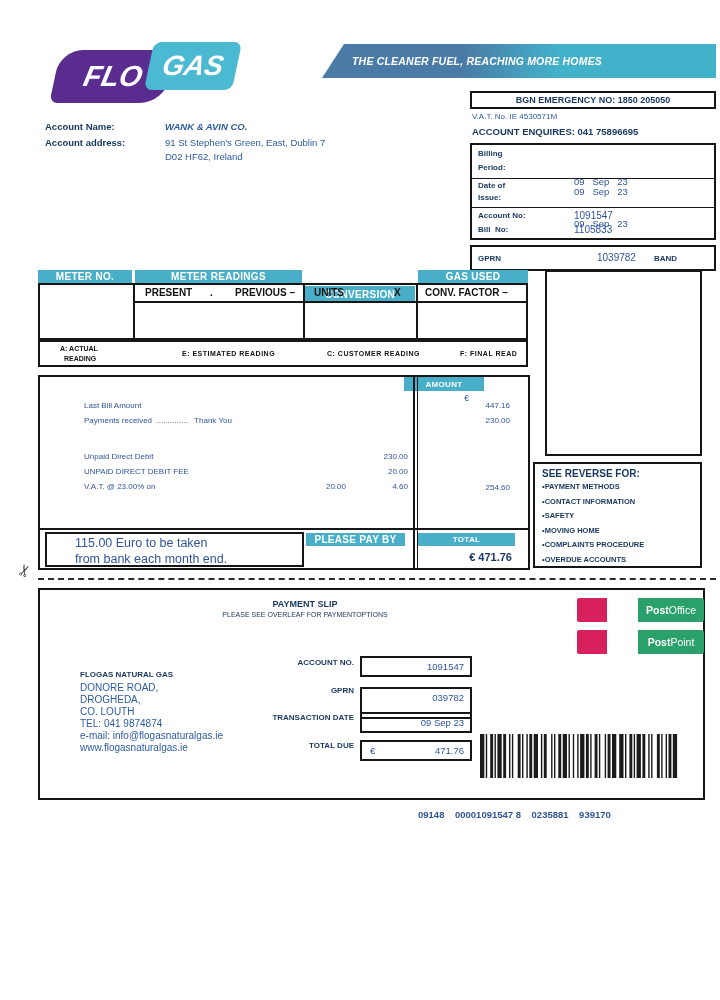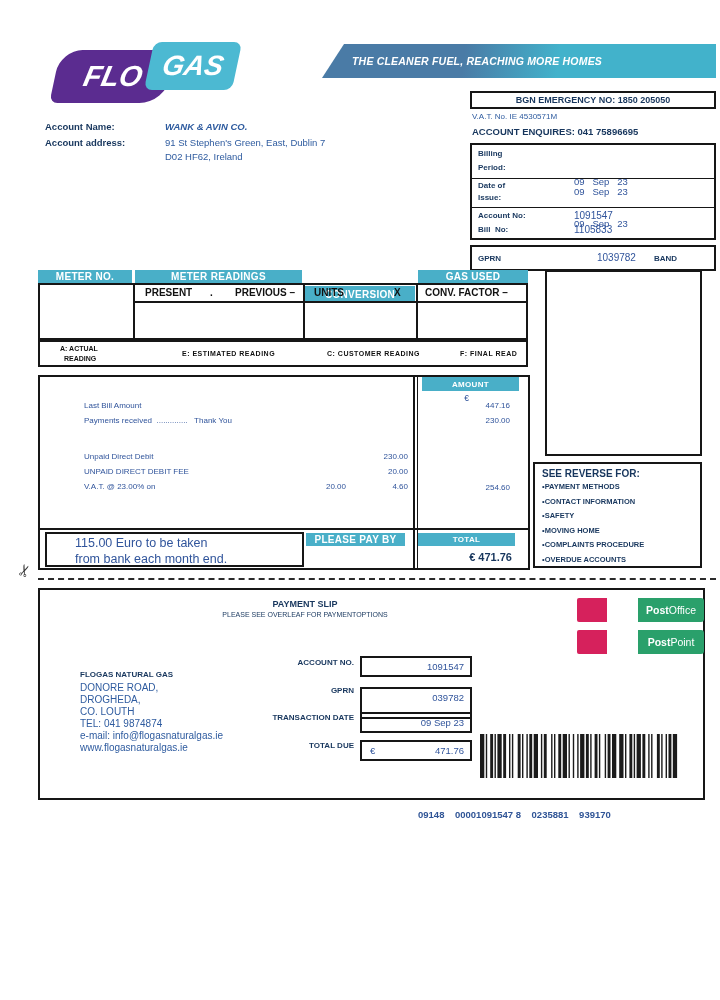--- a/index.html
+++ b/index.html
@@ -126,21 +126,21 @@
       <span class="abs b f7" style="left:24px;top:13px;color:#111;">READING</span>
       <span class="abs b f7" style="left:142px;top:8px;color:#111;letter-spacing:.5px;">E: ESTIMATED READING</span>
       <span class="abs b f7" style="left:287px;top:8px;color:#111;letter-spacing:.5px;">C: CUSTOMER READING</span>
       <span class="abs b f7" style="left:420px;top:8px;color:#111;letter-spacing:.5px;">F: FINAL READ</span>
     </div>
   </div>
 
   <div class="abs bx" style="left:545px;top:270px;width:157px;height:186px;"></div>
 
   <div class="abs bx" style="left:38px;top:375px;width:492px;height:195px;">
-    <div class="abs teal-h f8" style="left:382px;top:0;width:97px;height:14px;justify-content:center;">
+    <div class="abs teal-h f8" style="left:364px;top:0;width:80px;height:14px;justify-content:center;">
         <span>AMOUNT</span>
       </div>
     <div class="abs f85 val tc" style="left:378px;top:16px;width:97px;">€</div>
     <div class="abs vline" style="left:373px;top:0;width:2px;height:191px;"></div>
     <div class="abs vline" style="left:377px;top:0;width:1px;height:191px;"></div>
 
     <span class="abs f8 val pre" style="left:44px;top:24px;">Last Bill Amount</span>
     <span class="abs f8 val tr" style="left:398px;top:24px;width:72px;">447.16</span>
 
     <span class="abs f8 val pre" style="left:44px;top:39px;">Payments received  ..............   Thank You</span>

